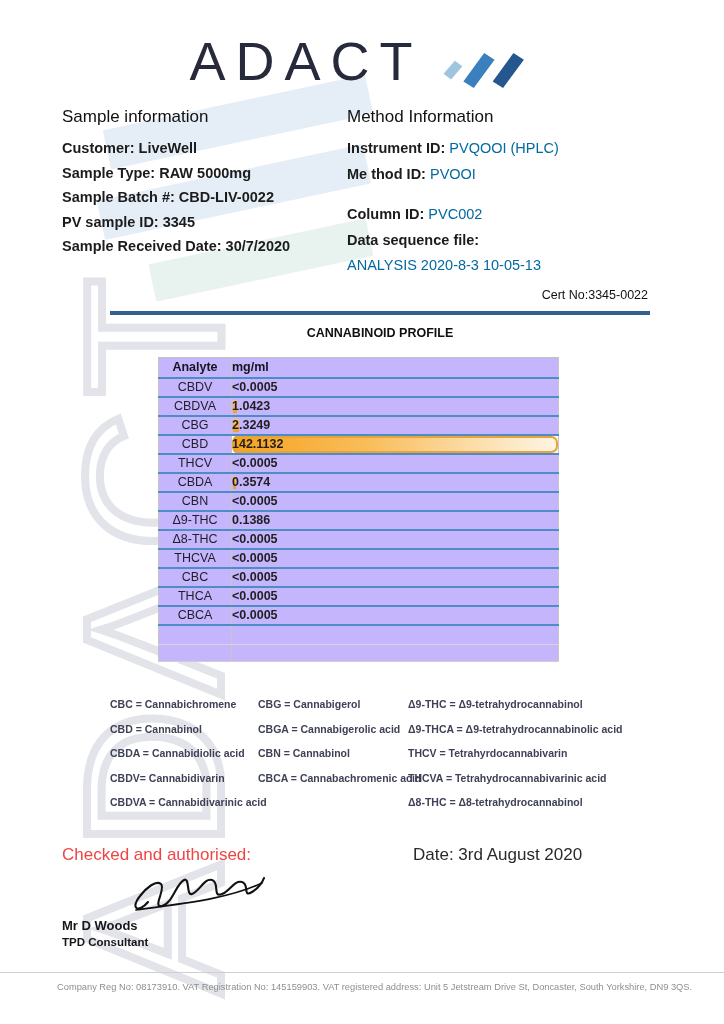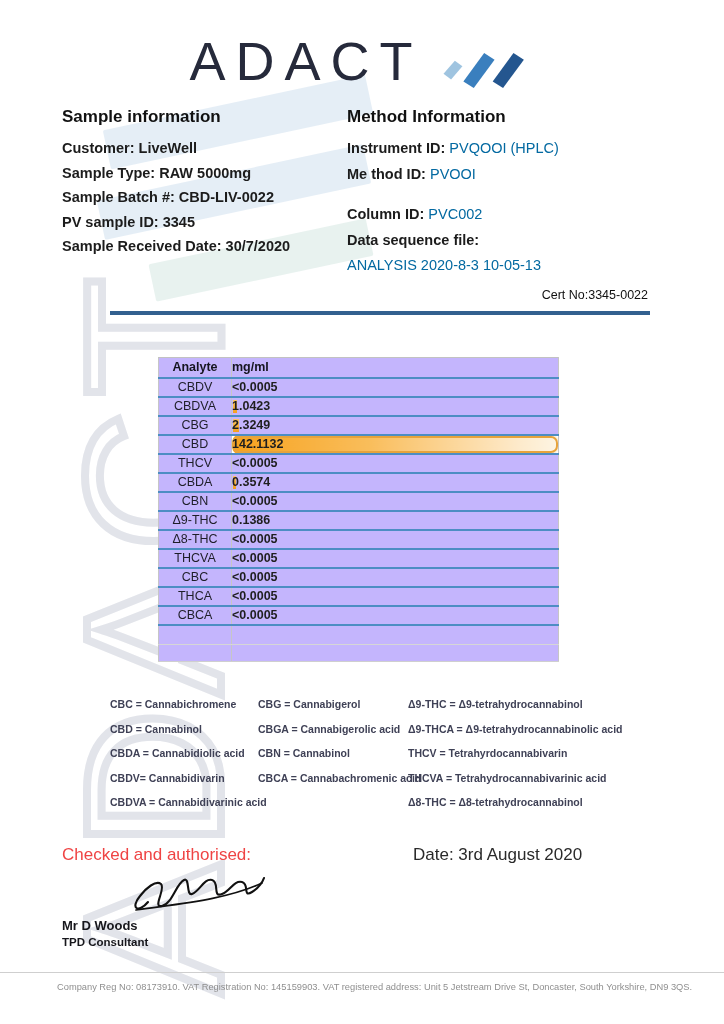--- a/index.html
+++ b/index.html
@@ -19,21 +19,21 @@
     color:transparent;-webkit-text-stroke:8px var(--watermark-gray,#e2e4ea);
     z-index:0;
   }
   
   .logo{position:absolute;top:34px;left:0;width:724px;display:flex;justify-content:center;align-items:flex-start;gap:16px;z-index:1;}
   .logo-text{font-size:54px;letter-spacing:10px;font-weight:300;color:var(--brand-dark,#262a3b);line-height:1;}
   .logo-mark{width:96px;height:52px;margin-top:3px;}
   
   .sample-info{position:absolute;left:62px;top:107px;z-index:1;}
   .method-info{position:absolute;left:347px;top:107px;z-index:1;}
-  .info-title{font-size:17px;font-weight:bold;margin:0 0 9px 0;color:#111;}
+  .info-title{font-size:17px;font-weight:normal;margin:0 0 9px 0;color:#111;}
   .field-line{font-size:14.5px;line-height:24.5px;white-space:nowrap;}
   .method-info .field-line{line-height:25.5px;}
   .field-line.gap{margin-top:15px;}
   .sample-info .f-label,.sample-info .f-value{font-weight:bold;}
   .method-info .f-label{font-weight:bold;}
   .method-info .f-value{font-weight:normal;color:#0369a1;}
   
   .cert-no{position:absolute;right:76px;top:288px;font-size:12.5px;font-weight:normal;z-index:1;color:#111;}
   .navy-rule{position:absolute;left:110px;top:311px;width:540px;height:4px;background:var(--rule-navy,#32608f);z-index:1;}
   .profile-title{position:absolute;left:110px;top:326px;width:540px;text-align:center;font-size:12.5px;font-weight:bold;color:#101014;z-index:1;}
@@ -104,20 +104,21 @@
         <div class="field-line"><span class="f-label">Instrument ID:</span><span class="f-value"> PVQOOI (HPLC)</span></div>
         <div class="field-line"><span class="f-label">Me thod ID:</span><span class="f-value"> PVOOI</span></div>
         <div class="field-line gap"><span class="f-label">Column ID:</span><span class="f-value"> PVC002</span></div>
         <div class="field-line"><span class="f-label">Data sequence file:</span><span class="f-value"></span></div>
         <div class="field-line"><span class="f-label"></span><span class="f-value">ANALYSIS 2020-8-3  10-05-13</span></div>
       </div>
   </section>
 
   <div class="cert-no">Cert No:3345-0022</div>
   <div class="navy-rule"></div>
+  <div class="profile-title">CANNABINOID PROFILE</div>
 
   <table class="cannabinoid-table">
     <colgroup>
         <col style="width:73px">
         <col>
       </colgroup>
     <thead>
       <tr>
         <th class="th-analyte">Analyte</th>
         <th class="th-value">mg/ml</th>

